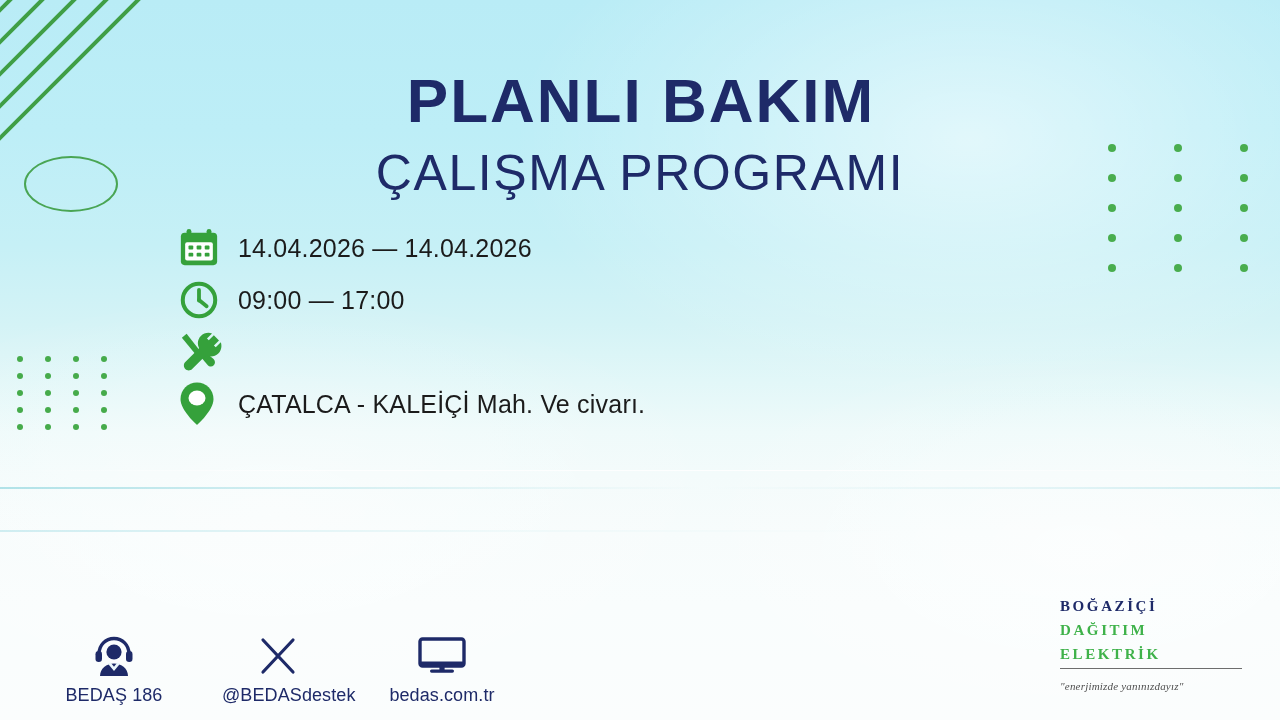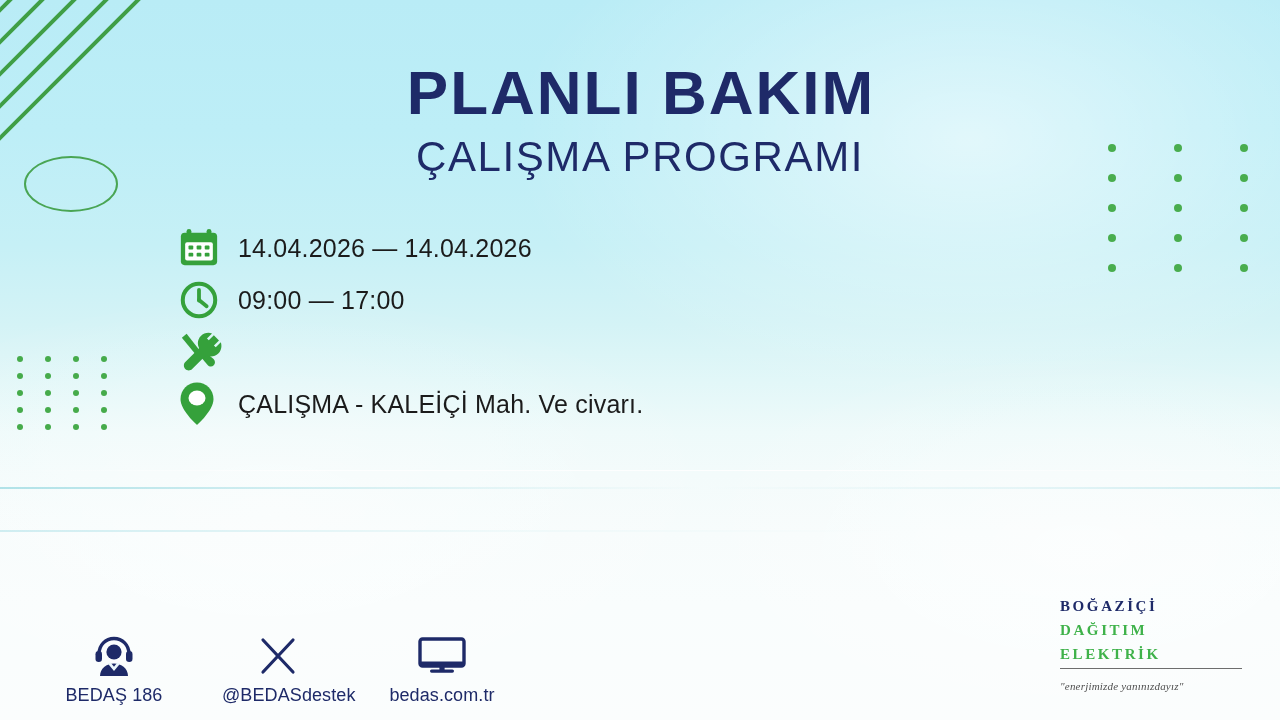--- a/index.html
+++ b/index.html
@@ -128,26 +128,26 @@
     width: 1280px;
     text-align: center;
   }
   .title-main {
     font-family: "Liberation Sans", "DejaVu Sans", sans-serif;
     font-size: 62px;
     line-height: 62px;
     font-weight: 700;
     letter-spacing: 2px;
     color: #1e2a68;
-    margin: 4px;
+    margin: 12px;
     padding-left: 2px;
   }
   .title-sub {
     font-family: "Liberation Sans", "DejaVu Sans", sans-serif;
-    font-size: 42px;
+    font-size: 50px;
     line-height: 58px;
     font-weight: 400;
     letter-spacing: 1.6px;
     color: #1e2a68;
     margin: 0;
   }
 
   
   .info-list {
     position: absolute;
@@ -375,21 +375,21 @@
       </span>
     </div>
 
     <div class="info-row">
       <span class="info-icon">
         <svg width="38" height="46" viewBox="0 0 38 46" xmlns="http://www.w3.org/2000/svg" aria-hidden="true">
           <path d="M19 1.5 C9.9 1.5 2.5 8.9 2.5 18 C2.5 29.5 19 44 19 44 C19 44 35.5 29.5 35.5 18 C35.5 8.9 28.1 1.5 19 1.5 Z" fill="#35a13b"></path>
           <ellipse cx="19" cy="17" rx="8.5" ry="7.5" fill="#ffffff"></ellipse>
         </svg>
       </span>
-      <span class="info-text">ÇALIŞMA - KALEİÇİ Mah. Ve civarı.</span>
+      <span class="info-text">ÇATALCA - KALEİÇİ Mah. Ve civarı.</span>
     </div>
 
   </div>
 
   <div class="footer-contacts">
 
     <div class="contact-item">
       <span class="contact-icon">
         <svg width="46" height="42" viewBox="0 0 46 42" xmlns="http://www.w3.org/2000/svg" aria-hidden="true">
           <path d="M8 19 C8 10 14.6 3.5 23 3.5 C31.4 3.5 38 10 38 19" fill="none" stroke="#1e2a68" stroke-width="3.4" stroke-linecap="round"></path>

